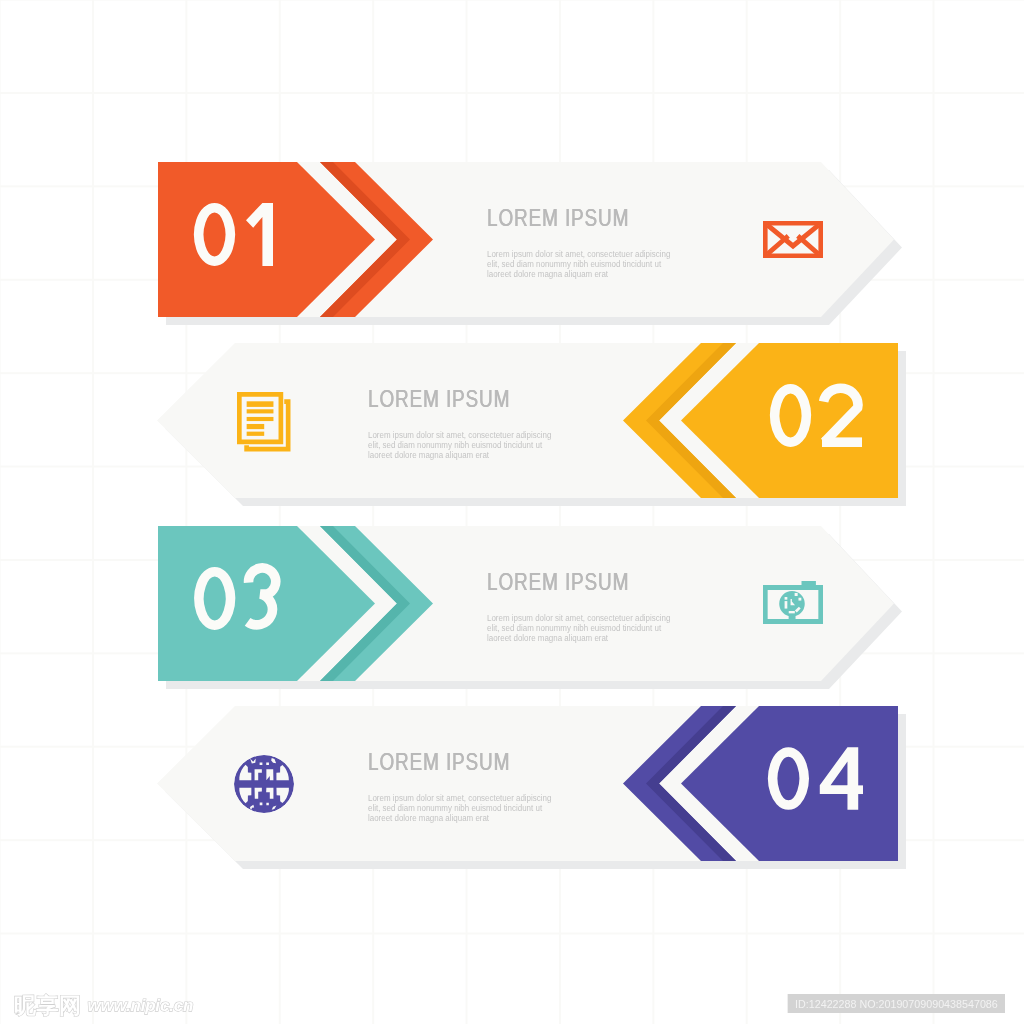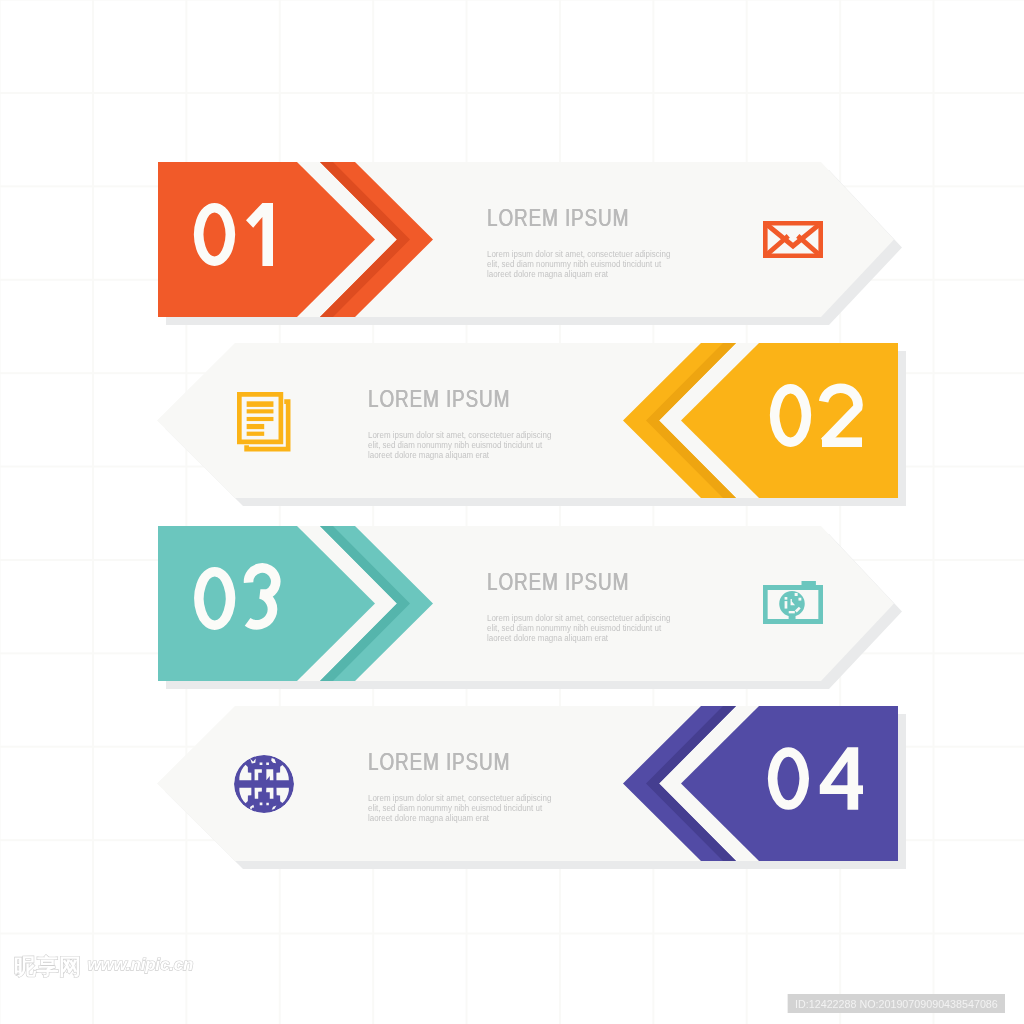--- a/index.html
+++ b/index.html
@@ -27,21 +27,21 @@
 
   .body{position:absolute;color:#c4c4c4;font-size:8.6px;line-height:10.1px;
         width:202px;letter-spacing:0px;
         transform:scaleX(0.925);transform-origin:0 0;}
 
   .ic{position:absolute;}
 
   .fill-main{fill:var(--c);}  .fill-dark{fill:var(--cd);}  .stroke-main{stroke:var(--c);}
 
   
-  #wm{position:absolute;left:14px;top:956px;display:flex;align-items:flex-start;gap:6px;}
+  #wm{position:absolute;left:14px;top:995px;display:flex;align-items:center;gap:6px;}
   #wm .cjk{font-size:22px;font-weight:700;color:#ffffff;
            -webkit-text-stroke:1.25px #d0d0d0; paint-order:stroke fill;
            font-family:"DejaVu Sans","Liberation Sans",sans-serif;
            letter-spacing:0.5px;line-height:1;}
   #wm .url{font-size:17px;font-weight:700;font-style:italic;color:#ffffff;
            -webkit-text-stroke:1.25px #d0d0d0; paint-order:stroke fill;
            letter-spacing:-0.2px;line-height:1;position:relative;top:-0.5px;}
 
   #idbadge{position:absolute;right:19px;top:994px;background:#d3d3d3;color:#f2f2f2;
            font-size:11.6px;line-height:19px;height:19px;padding:0 8px;letter-spacing:0px;

